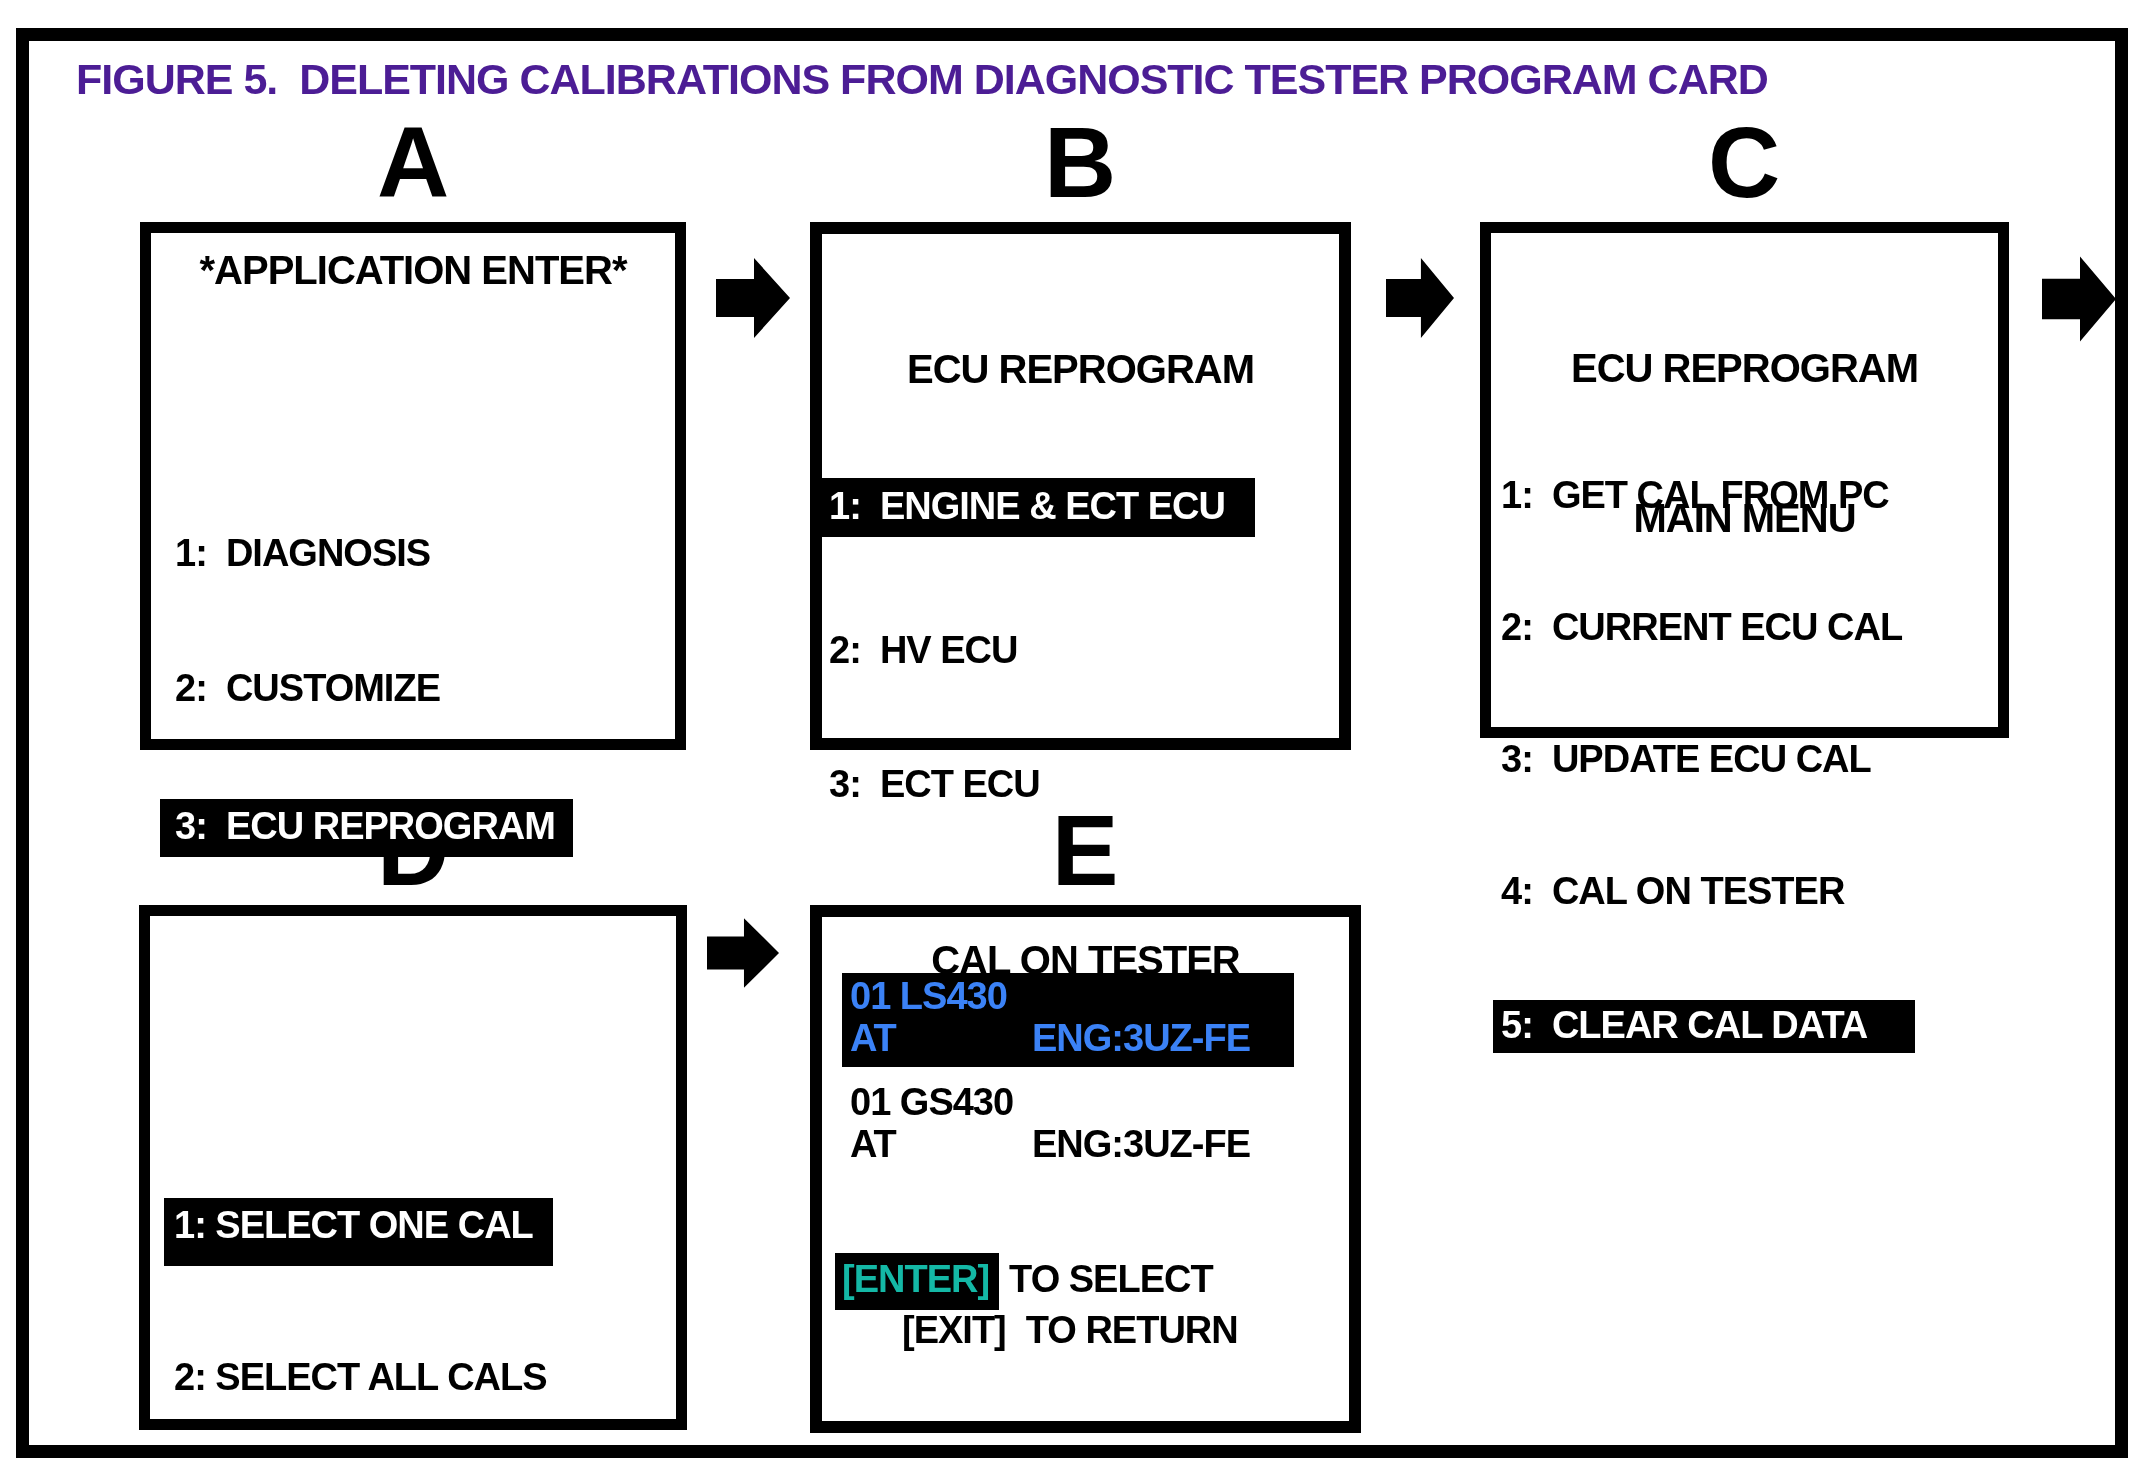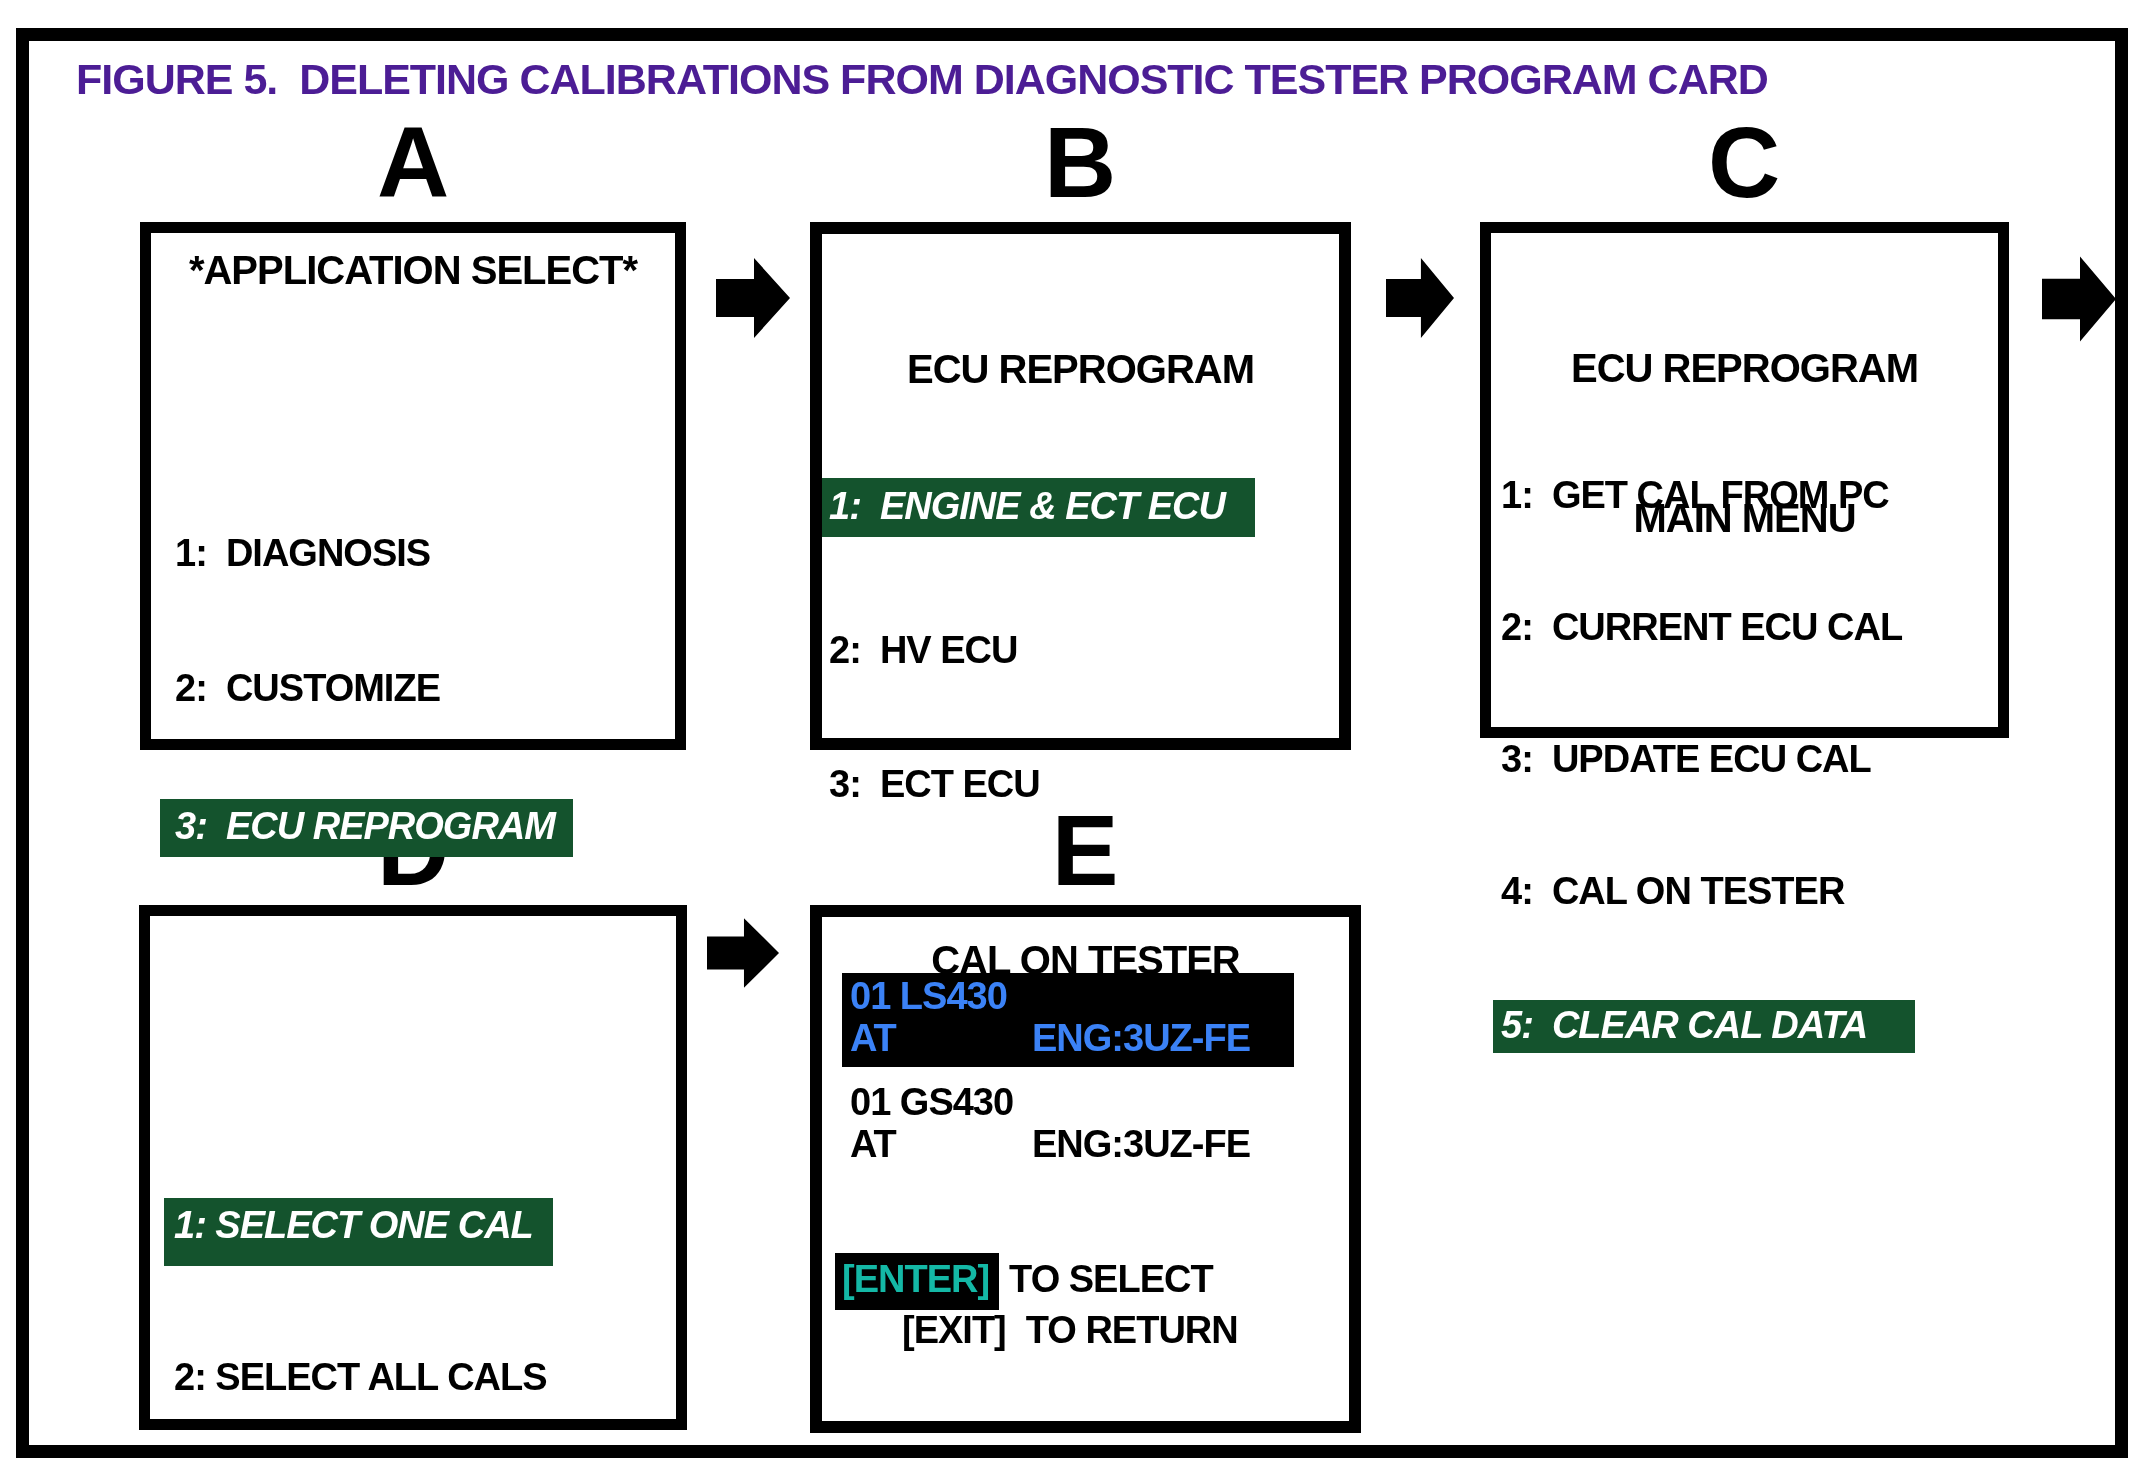--- a/index.html
+++ b/index.html
@@ -41,21 +41,21 @@
   .s-title {
     text-align: center;
     font-size: 40px;
     line-height: 50px;
     letter-spacing: -1px;
     white-space: pre;
   }
   .menu { position: absolute; white-space: pre; font-size: 38px; letter-spacing: -1px; }
   .mi { display: block; }
   .mi > span { display: inline-block; white-space: pre; }
-  .mi > span.hl { background: #14532d; color: #fff; font-style: italic; }
+  .mi > span.hl { background: #000000; color: #fff; }
 
   
   #screen-a .s-title { margin-top: 12px; }
   #screen-a .menu { left: 24px; top: 210px; }
   #screen-a .mi { line-height: 49px; }
   #screen-a .mi > span { padding: 0 18px 0 15px; margin-left: -15px; }
   #screen-a .mi > span.hl { padding-top: 3px; padding-bottom: 6px; }
 
   
   #screen-b .s-title { margin-top: 10px; }
@@ -105,21 +105,21 @@
 
   <div class="caption" style="color:#4c1d95;">FIGURE 5.  DELETING CALIBRATIONS FROM DIAGNOSTIC TESTER PROGRAM CARD</div>
 
   <div class="screen-letter" style="left:303px; top:112px;">A</div>
   <div class="screen-letter" style="left:970px; top:112px;">B</div>
   <div class="screen-letter" style="left:1634px; top:112px;">C</div>
   <div class="screen-letter" style="left:303px; top:800px;">D</div>
   <div class="screen-letter" style="left:975px; top:800px;">E</div>
 
   <div class="screen" id="screen-a" style="left:140px; top:222px; width:546px; height:528px;">
-    <div class="s-title">*APPLICATION SELECT*</div>
+    <div class="s-title">*APPLICATION ENTER*</div>
     <div class="menu">
       <div class="mi"><span>1:  DIAGNOSIS</span></div>
       <div class="mi"><span>2:  CUSTOMIZE</span></div>
       <div class="mi"><span class="hl">3:  ECU REPROGRAM</span></div>
     </div>
   </div>
 
   <div class="screen thick" id="screen-b" style="left:810px; top:222px; width:541px; height:528px;">
     <div class="s-title" style="margin-top:10px;">
       <div>ECU REPROGRAM</div>

